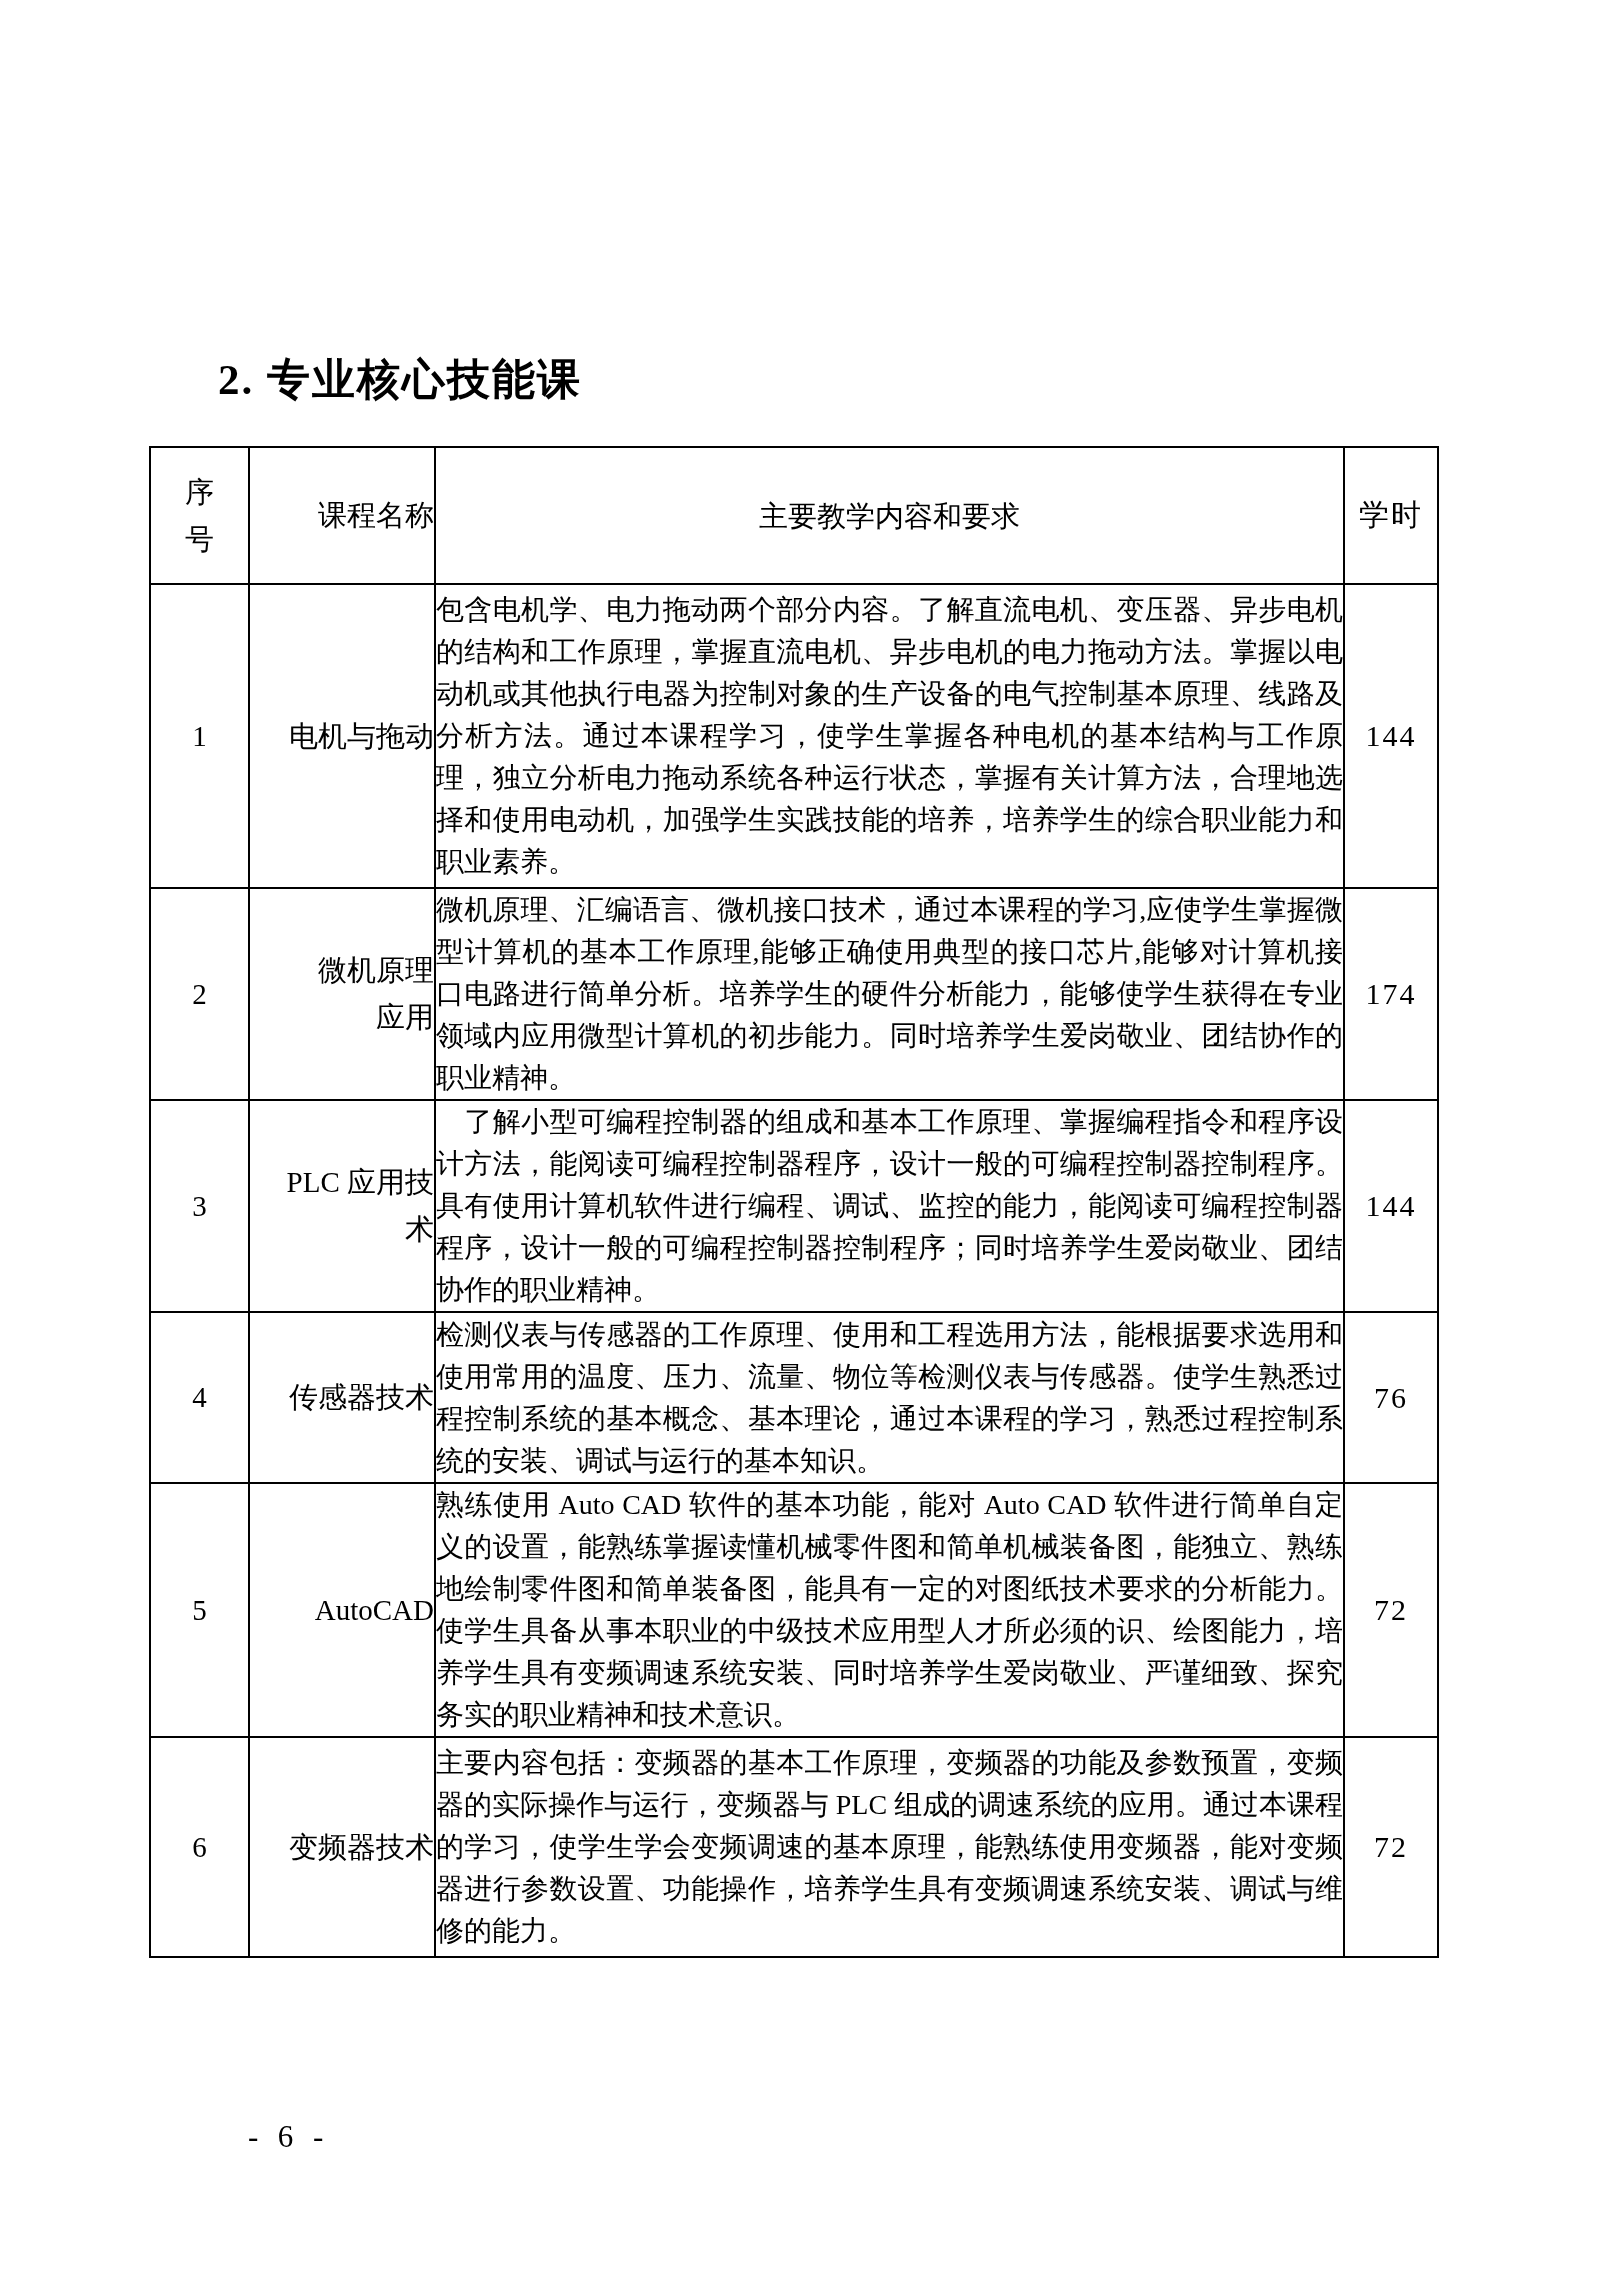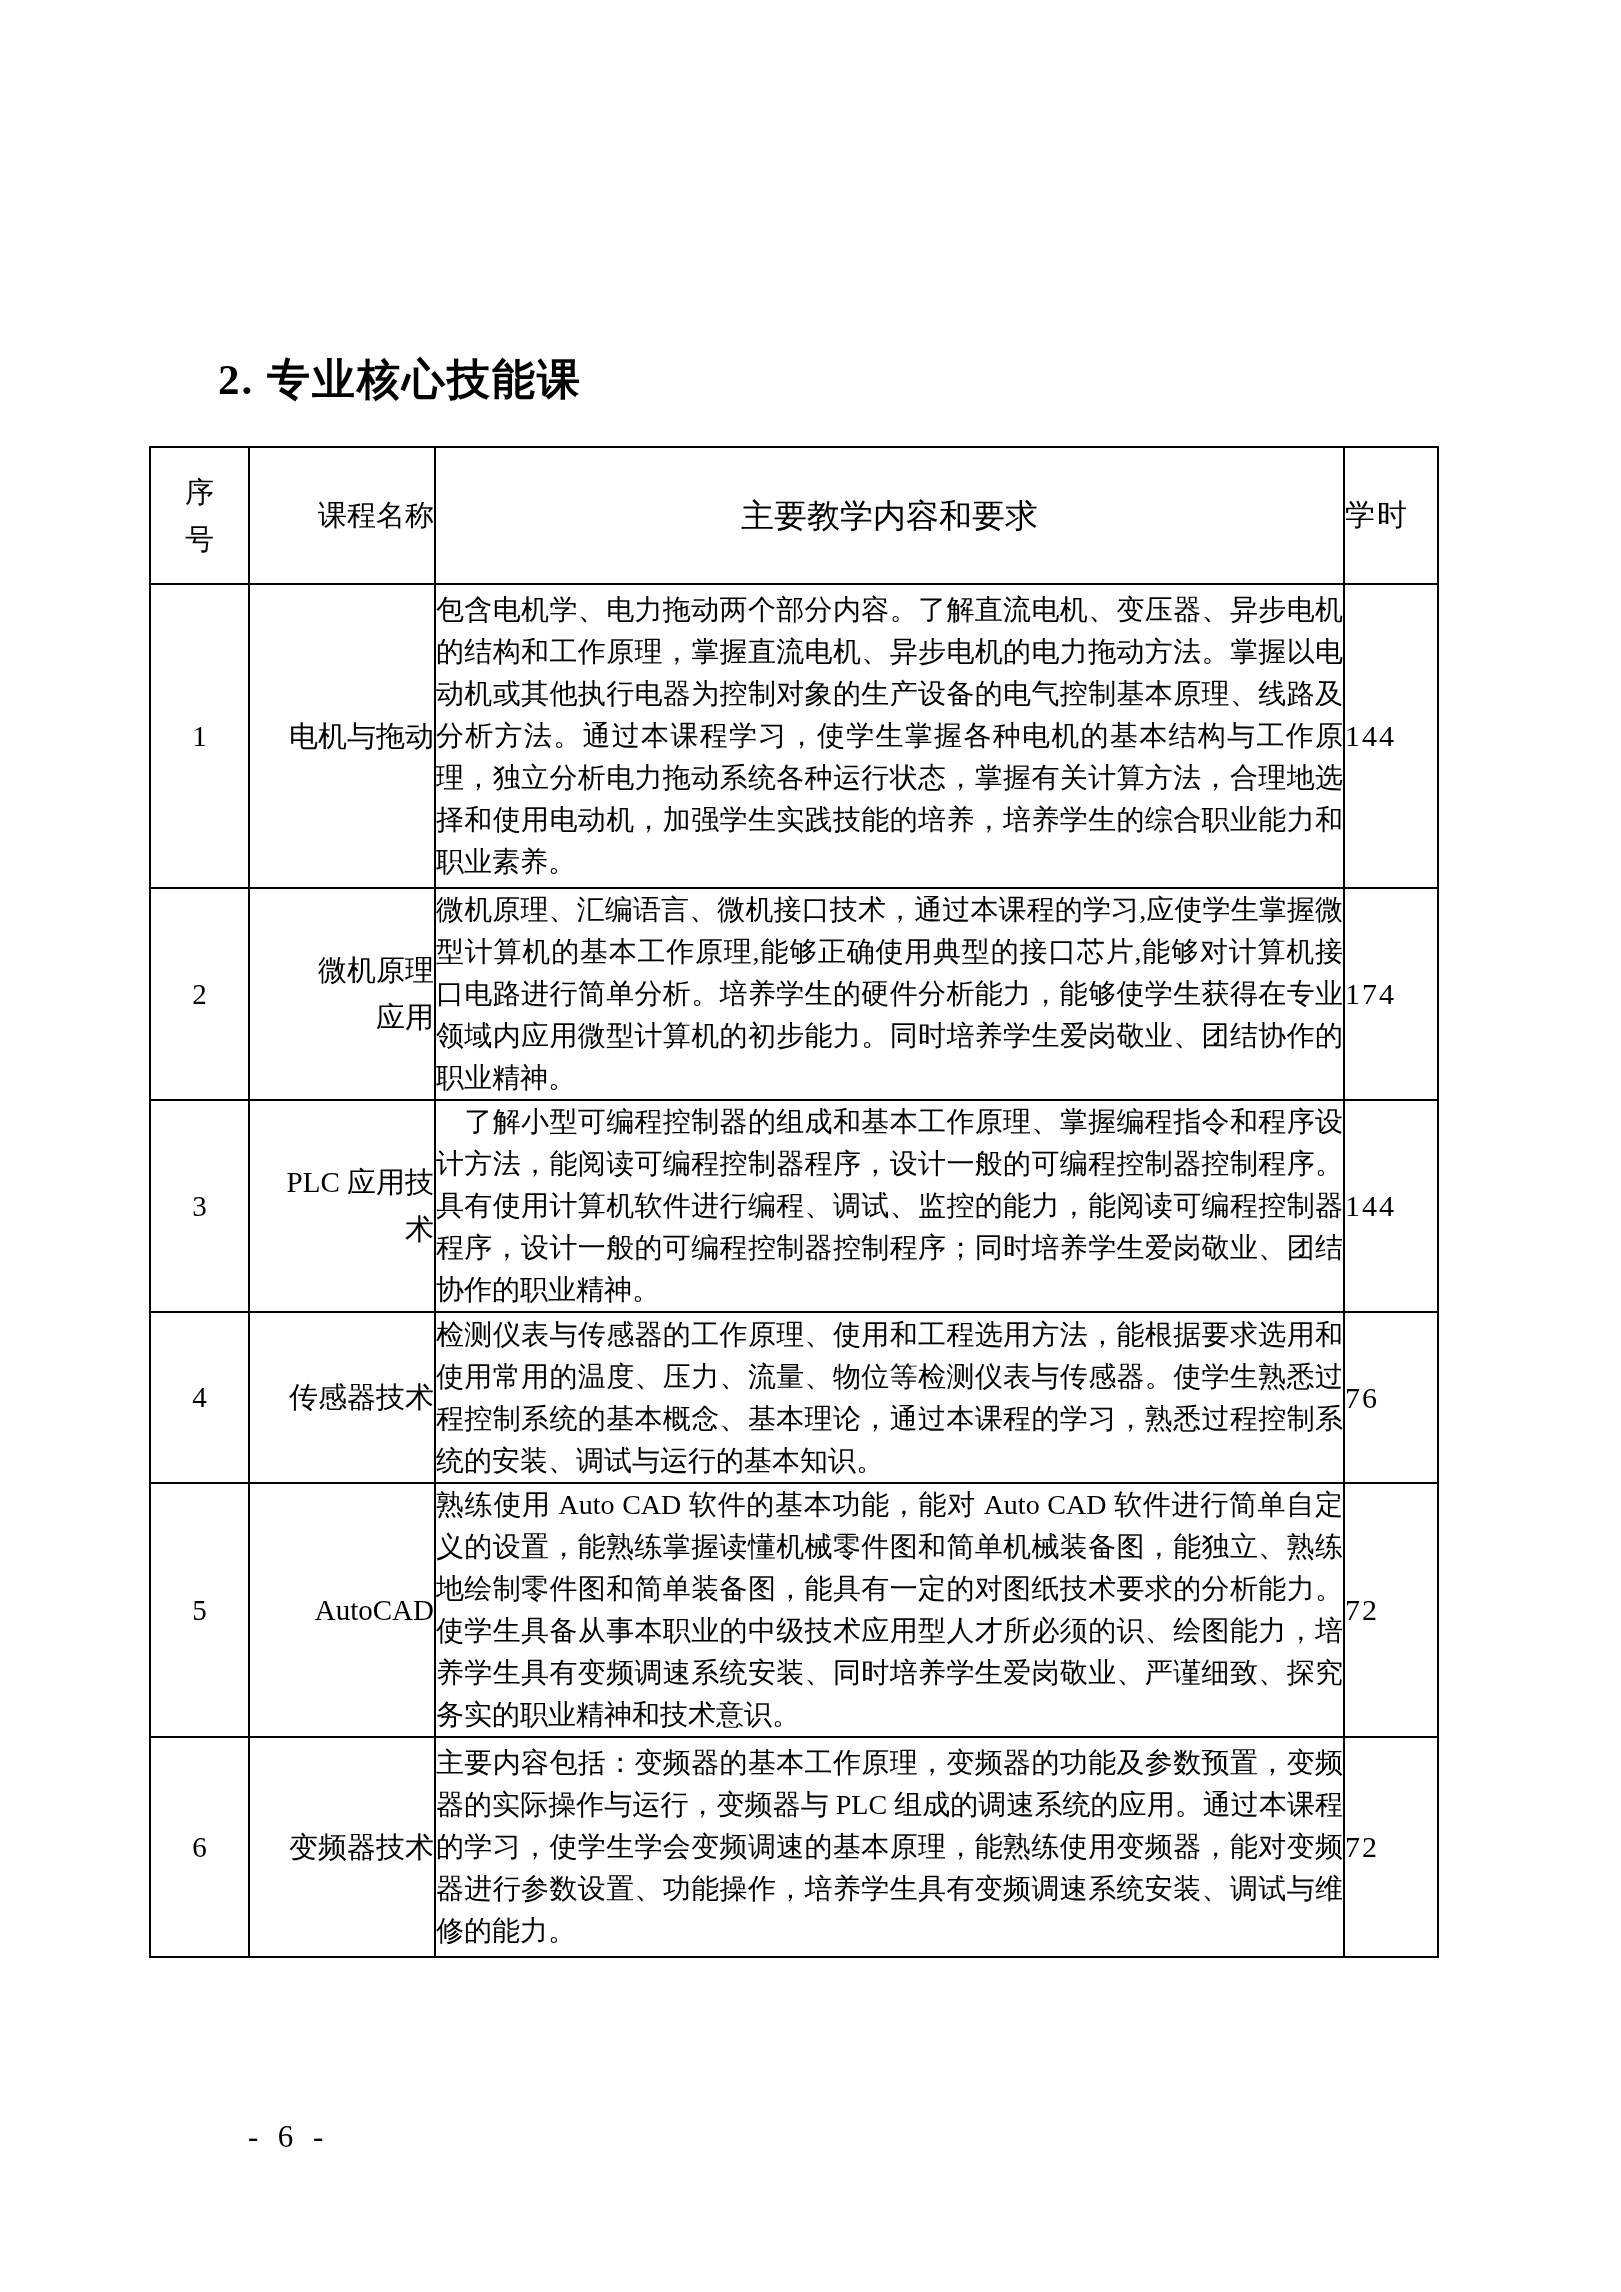--- a/index.html
+++ b/index.html
@@ -53,23 +53,24 @@
     padding: 0 5.9px;
   }
   td.col-content {
     text-align: justify;
     font-size: 28px;
     line-height: 42px;
     padding: 3.9px 14.7px;
   }
   td.col-content.header-cell {
     text-align: center;
-    font-size: 33px;
+    font-size: 29px;
   }
   td.col-hours {
+    text-align: center;
     font-size: 30px;
     letter-spacing: 2px;
   }
   .page-footer {
     position: absolute;
     left: 248px;
     top: 2119px;
     font-size: 31px;
     letter-spacing: 5.9px;
     white-space: nowrap;

